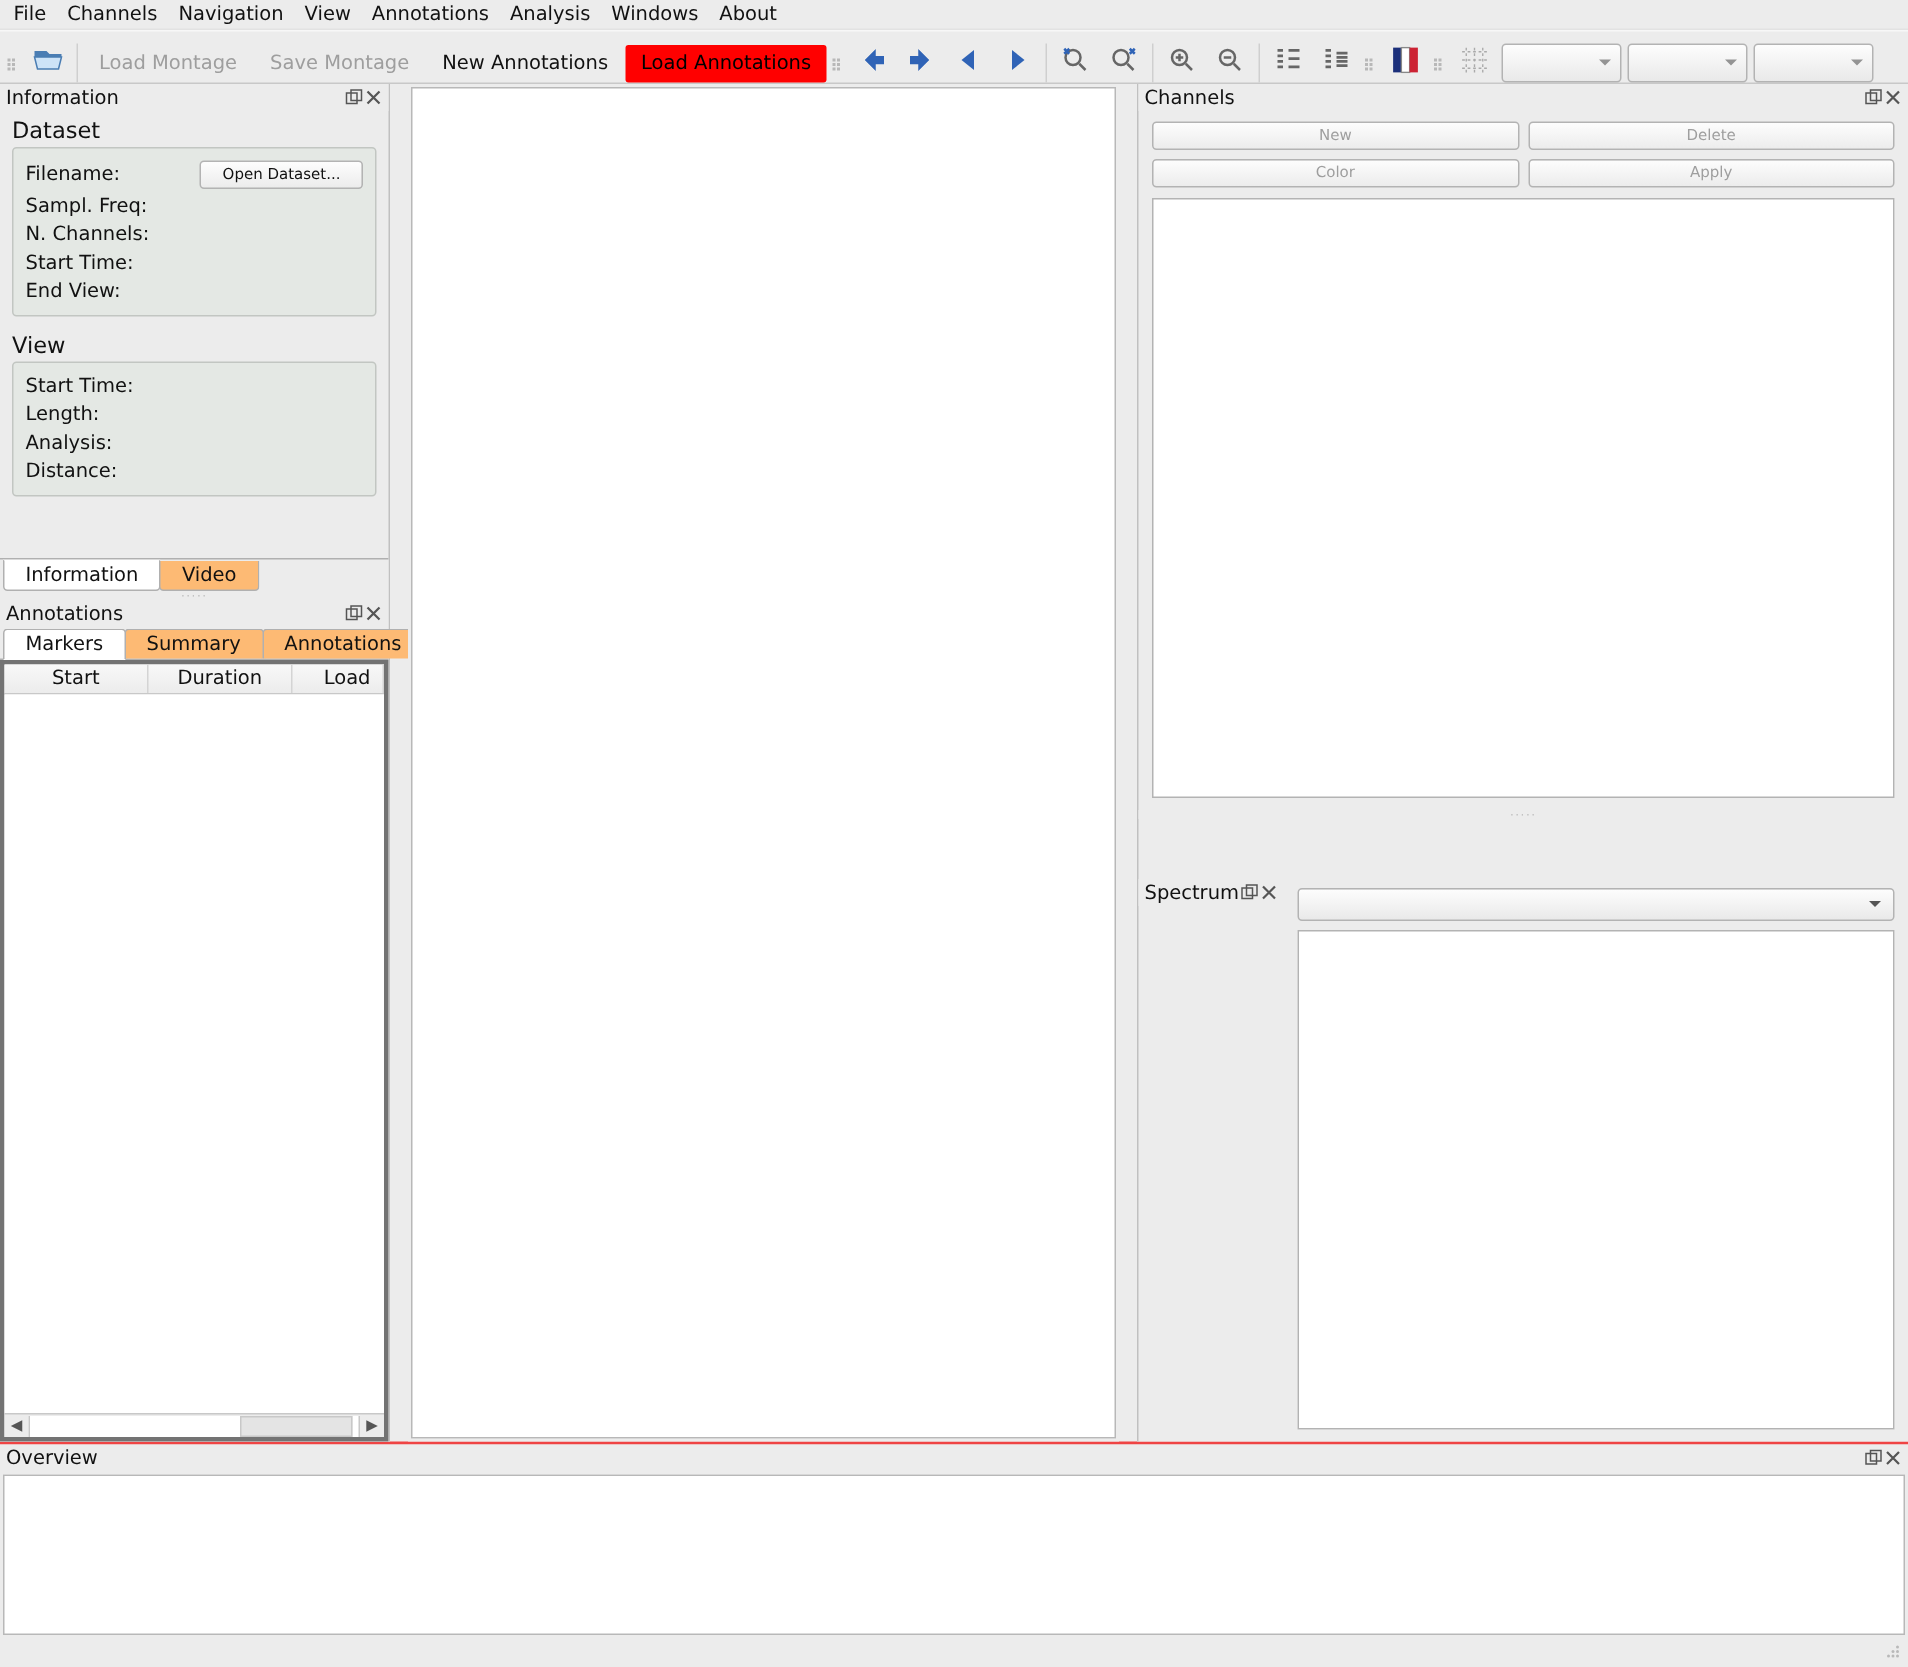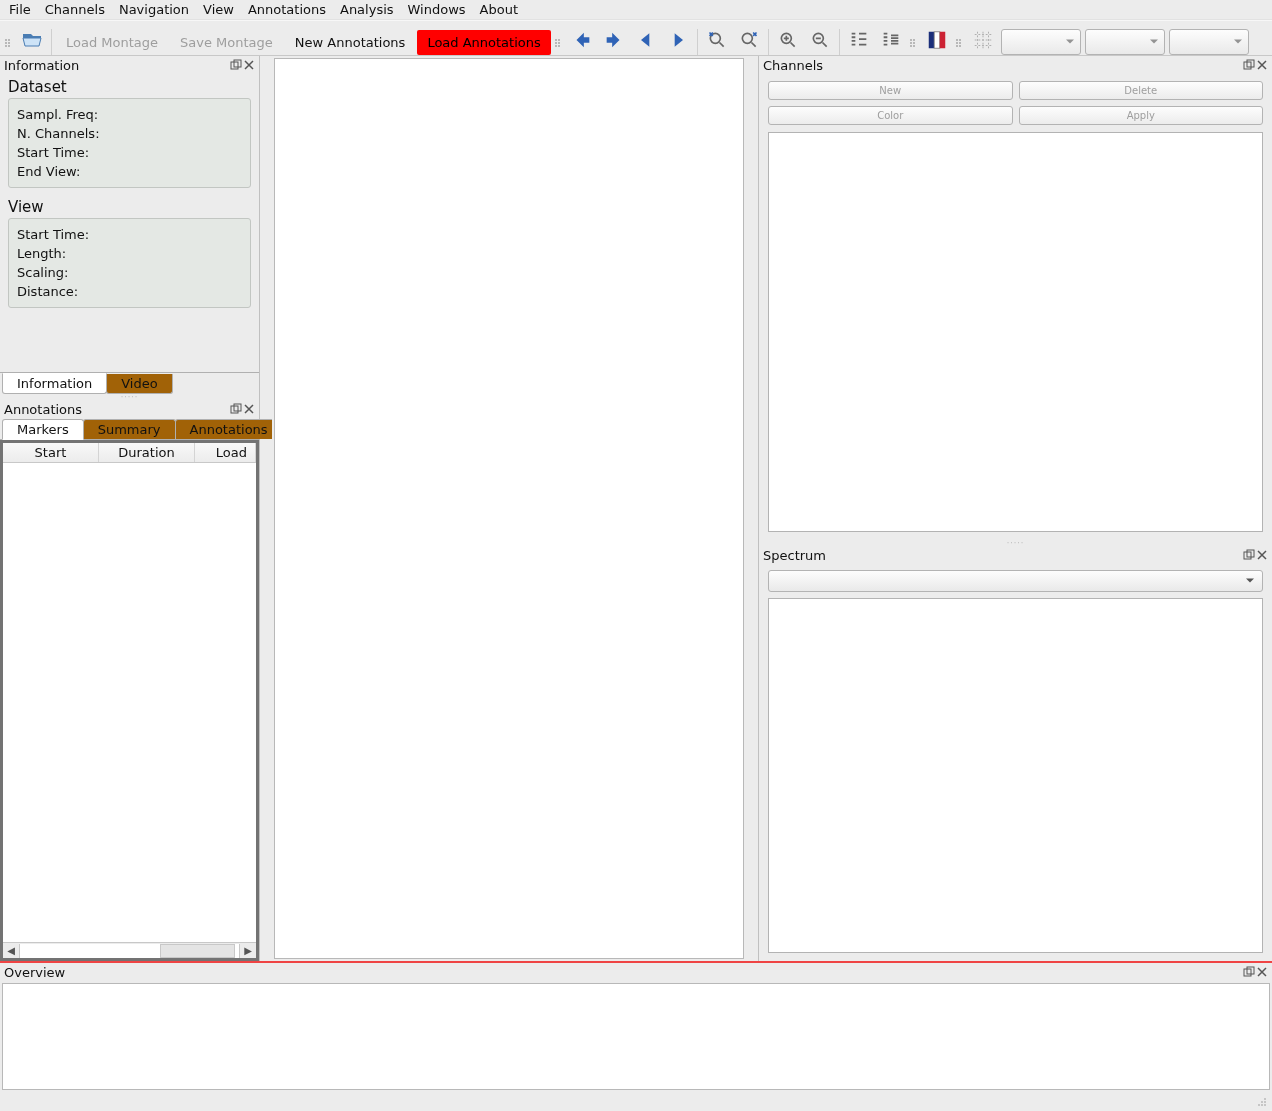--- a/index.html
+++ b/index.html
@@ -121,21 +121,21 @@
     cursor: row-resize;
   }
   .tabs {
     display:flex; align-items:flex-end;
     height:22px;
     border-bottom:1px solid #b0b0b0;
     background:#ececec;
     padding-left:2px;
   }
   .tab {
-    background: #a16207;
+    background: #fdba74;
     border:1px solid #b0b0b0;
     padding: 2px 14px;
     margin-right: -1px;
     font-size:13px;
     cursor:pointer;
   }
   .tab.active {
     background:#fff;
   }
   .tabs-bottom .tab{ border-top:none; border-radius:0 0 3px 3px;}
@@ -325,20 +325,25 @@
         <span class="win-icon">
             <svg width="12" height="12" viewBox="0 0 12 12">
               <path d="M2 2l8 8M10 2l-8 8" stroke="#555" stroke-width="1.5"></path>
             </svg>
           </span>
       </div>
       <div class="info-content">
         <div class="group-label">Dataset</div>
         <div class="group-box">
           <div class="kv-row">
+            <span class="k">Filename:</span>
+            <span style="flex:1"></span>
+            <span class="btn">Open Dataset...</span>
+          </div>
+          <div class="kv-row">
               <span class="k">Sampl. Freq:</span>
             </div>
           <div class="kv-row">
               <span class="k">N. Channels:</span>
             </div>
           <div class="kv-row">
               <span class="k">Start Time:</span>
             </div>
           <div class="kv-row">
               <span class="k">End View:</span>
@@ -346,21 +351,21 @@
         </div>
         <div class="group-label">View</div>
         <div class="group-box">
           <div class="kv-row">
               <span class="k">Start Time:</span>
             </div>
           <div class="kv-row">
               <span class="k">Length:</span>
             </div>
           <div class="kv-row">
-              <span class="k">Scaling:</span>
+              <span class="k">Analysis:</span>
             </div>
           <div class="kv-row">
               <span class="k">Distance:</span>
             </div>
         </div>
       </div>
       <div class="tabs tabs-bottom" style="border-top:1px solid #b0b0b0;border-bottom:none;">
         <div class="tab active">Information</div>
         <div class="tab">Video</div>
       </div>
@@ -433,21 +438,21 @@
           <div class="btn wide disabledbtn">Delete</div>
         </div>
         <div class="btn-row">
           <div class="btn wide disabledbtn">Color</div>
           <div class="btn wide disabledbtn">Apply</div>
         </div>
         <div class="listbox"></div>
       </div>
     </div>
     <div class="splitter-h">·····</div>
-    <div style="display:flex;flex-direction:column;flex:1;min-height:0;">
+    <div style="display:flex;flex-direction:row;flex:1;min-height:0;margin-top:40px;">
       <div class="panel-title">
         <span>Spectrum</span>
         <span class="spacer"></span>
         <span class="win-icon">
             <svg width="12" height="12" viewBox="0 0 12 12">
               <rect x="1" y="3" width="7" height="7" fill="none" stroke="#555"></rect>
               <rect x="4" y="1" width="7" height="7" fill="none" stroke="#555"></rect>
             </svg>
           </span>
         <span class="win-icon">

